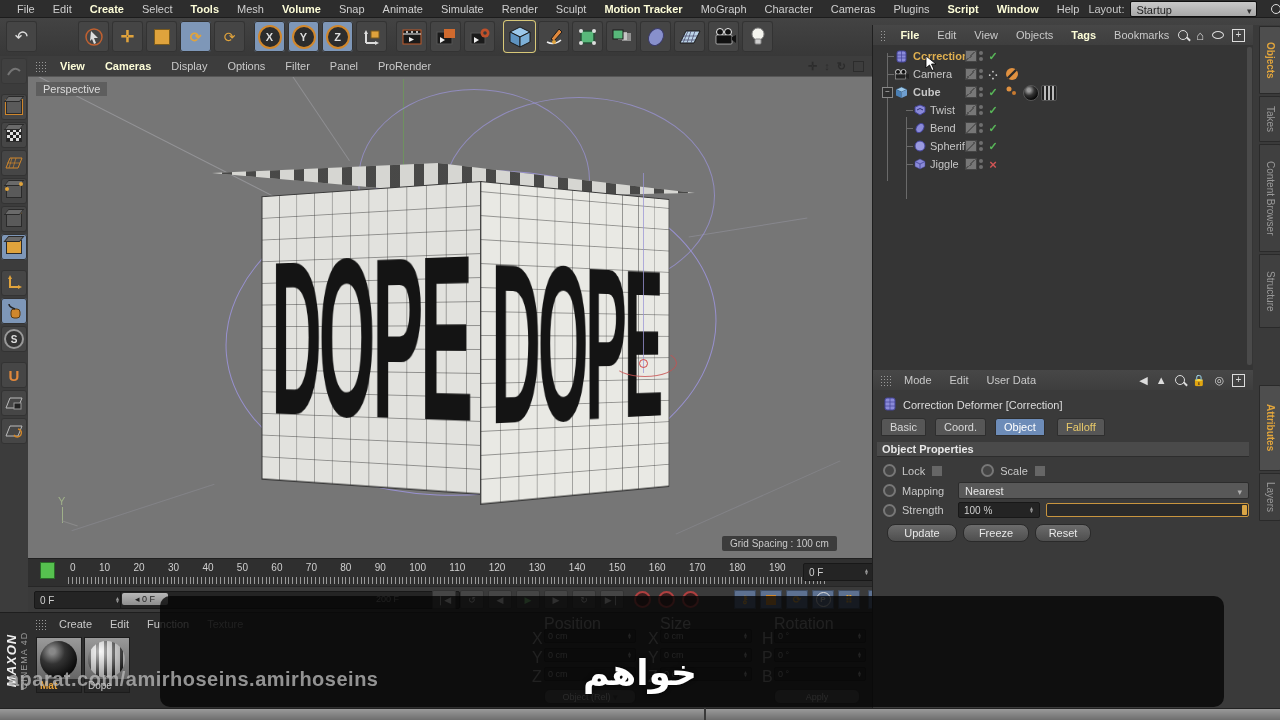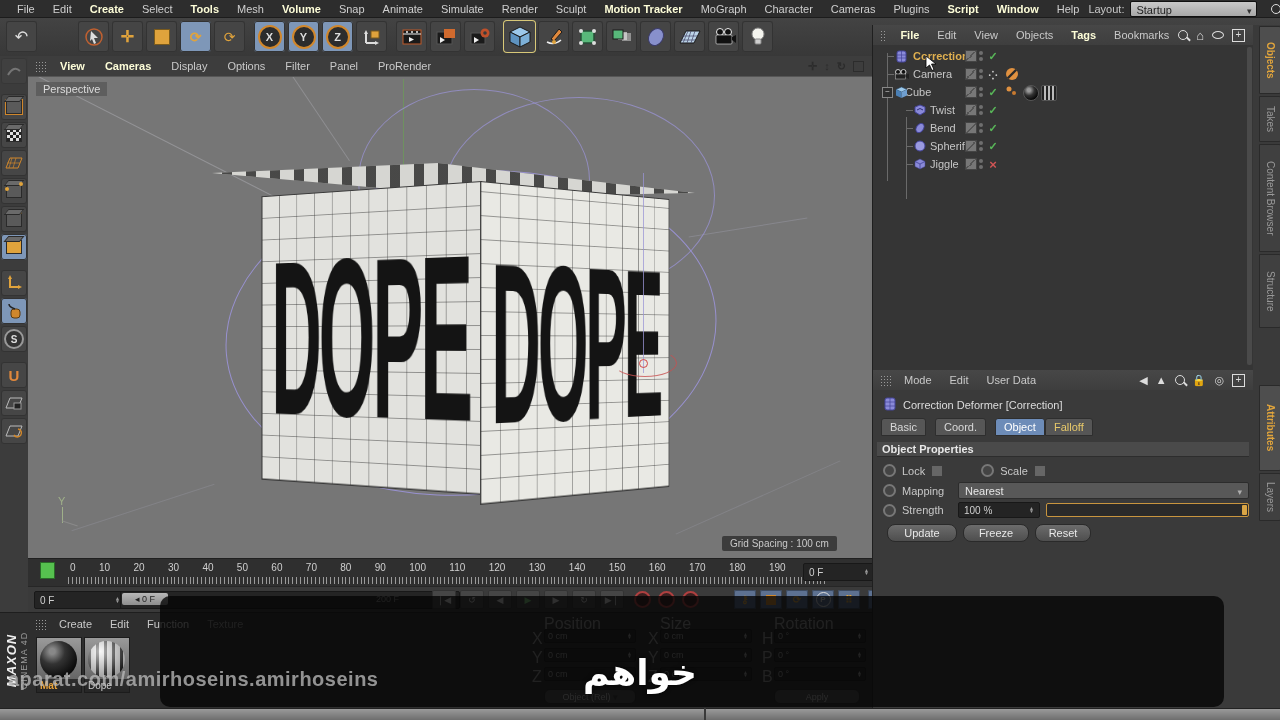--- a/index.html
+++ b/index.html
@@ -661,21 +661,21 @@
           </svg>
       </div>
 
       <div class="omrow" style="top:38px;">
         <span class="a" style="left:9px;top:4px;width:9px;height:9px;border:1px solid #888;background:#2e2e2e;color:#ccc;font-size:8px;line-height:8px;text-align:center;">−</span>
         <svg class="a" style="left:22px;top:3px;" width="13" height="13">
             <path d="M6.5 1 L12 3.5 L6.5 6 L1 3.5 Z" fill="#9cc8ea" stroke="#2a4a6a" stroke-width=".6"></path>
             <path d="M1 3.5 V9.5 L6.5 12 V6 Z" fill="#4a7fb5"></path>
             <path d="M12 3.5 V9.5 L6.5 12 V6 Z" fill="#6f9fd0"></path>
           </svg>
-        <span class="nm" style="margin-left:32px;">Cube</span>
+        <span class="nm" style="margin-left:40px;font-weight:bold;">Cube</span>
         <span class="layerbox"></span>
         <span class="dotcol">
             <i></i>
             <i></i>
           </span>
         <span class="state state-check"></span>
         <svg class="tag" style="left:132px;" width="14" height="14">
             <circle cx="4" cy="4" r="2.5" fill="#e09140"></circle>
             <circle cx="9" cy="8" r="2" fill="#c87a30"></circle>
           </svg>
@@ -784,21 +784,21 @@
 
       <div class="atab" style="left:8px;top:28px;">
           <span>Basic</span>
         </div>
       <div class="atab" style="left:62px;top:28px;">
           <span>Coord.</span>
         </div>
       <div class="atab on" style="left:122px;top:28px;">
           <span>Object</span>
         </div>
-      <div class="atab ylw" style="left:172px;top:28px;">
+      <div class="atab ylw" style="left:184px;top:28px;">
           <span>Falloff</span>
         </div>
 
       <div class="sectionbar" style="top:52px;">
           <span>Object Properties</span>
         </div>
 
       <div class="a" style="left:10px;top:74px;display:flex;align-items:center;gap:6px;">
         <span class="animdot"></span>
         <span>Lock</span>

